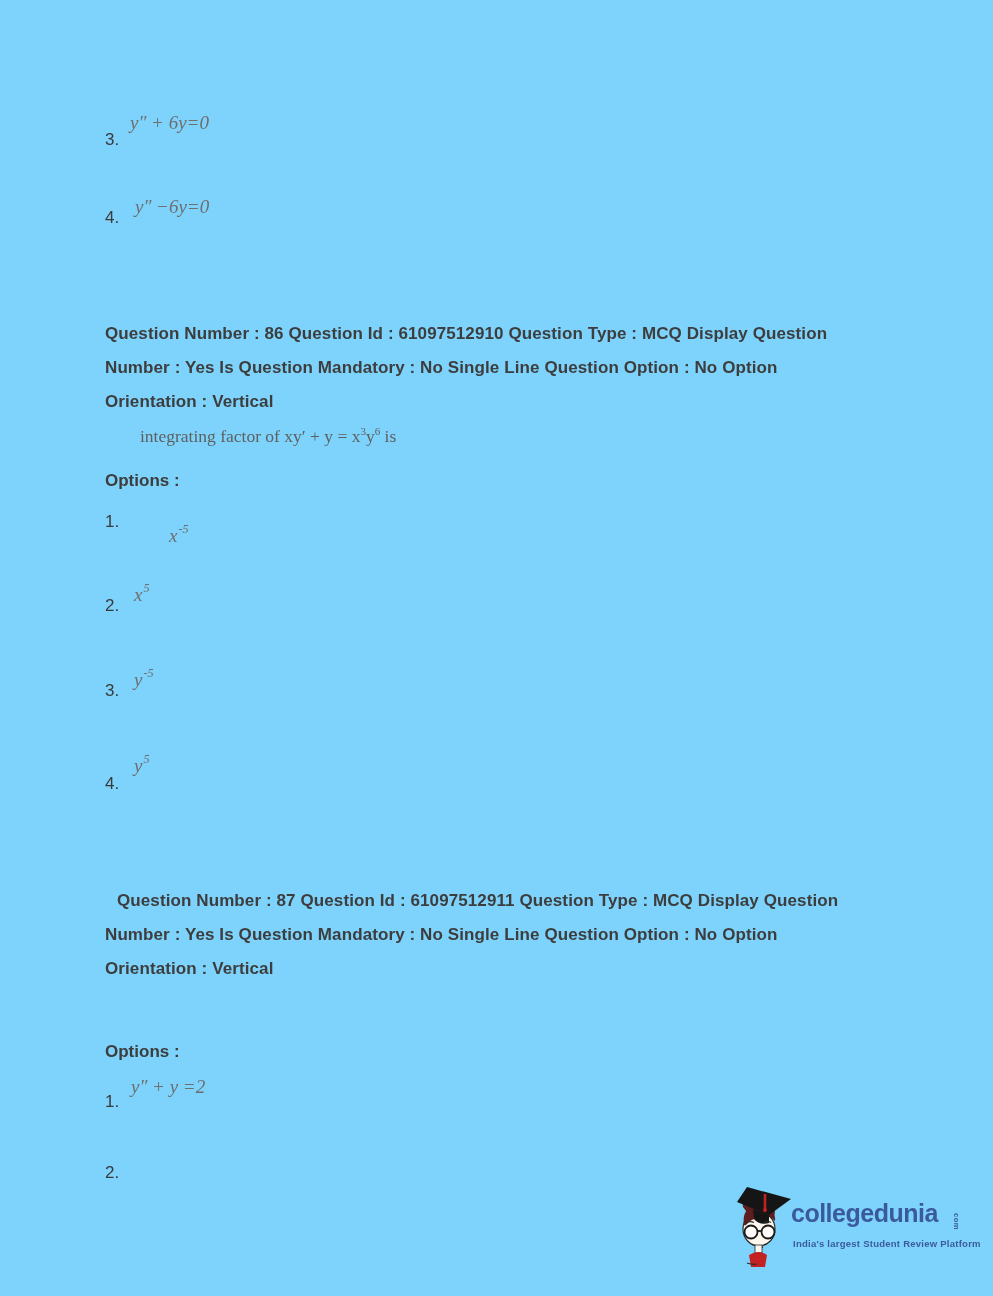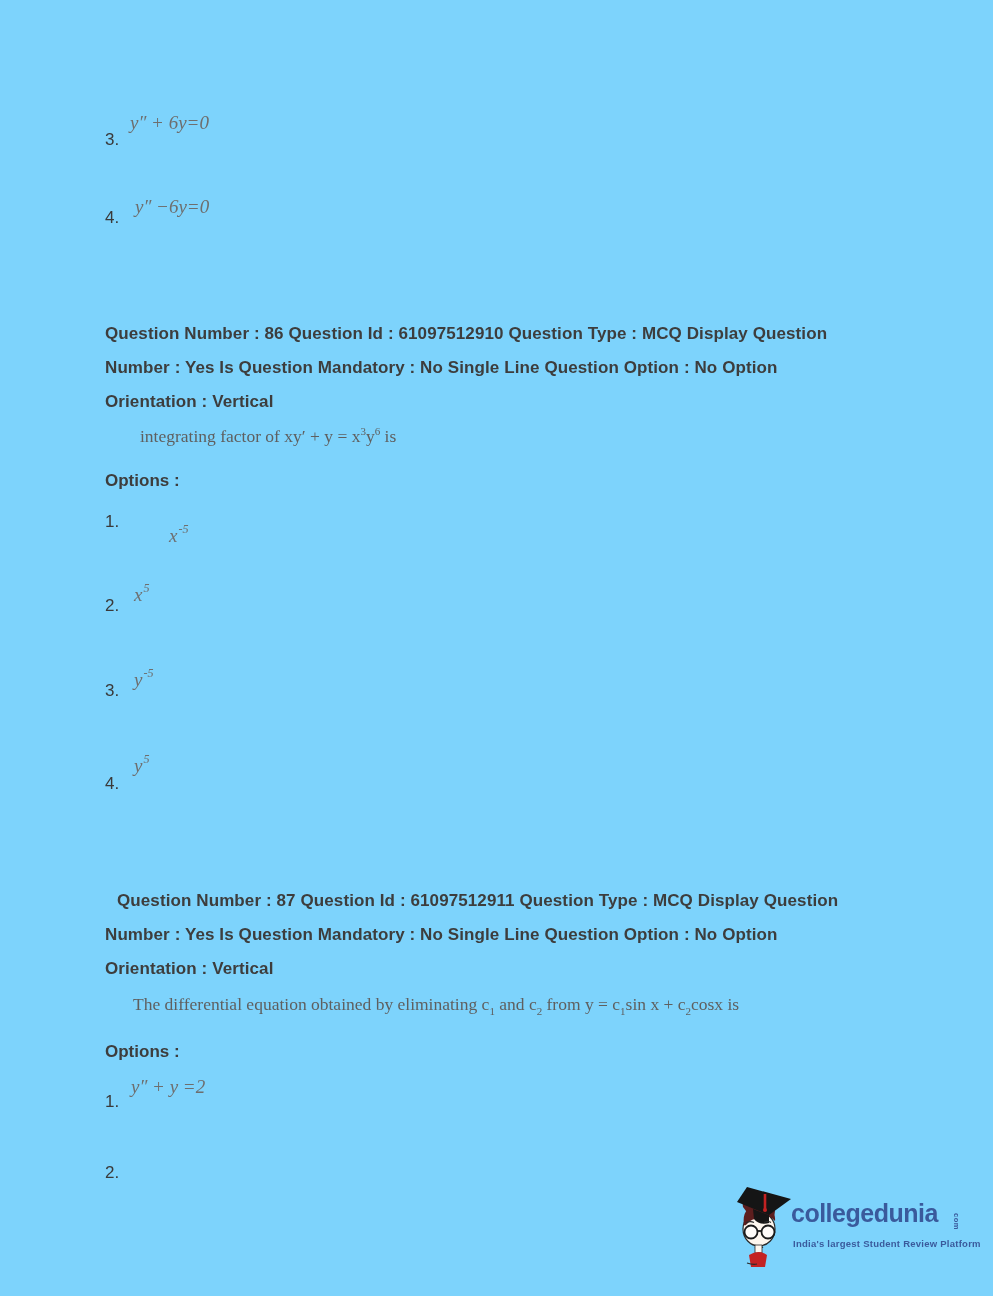--- a/index.html
+++ b/index.html
@@ -154,21 +154,20 @@
   <div class="math" id="q86-opt3-math"><span>y</span><sup>-5</sup></div>
   <div class="opt-num" id="q86-opt3-num">3.</div>
 
   <div class="math" id="q86-opt4-math"><span>y</span><sup>5</sup></div>
   <div class="opt-num" id="q86-opt4-num">4.</div>
 
   <div class="meta-line" id="q87-h1">Question Number : 87 Question Id : 61097512911 Question Type : MCQ Display Question</div>
   <div class="meta-line" id="q87-h2">Number : Yes Is Question Mandatory : No Single Line Question Option : No Option</div>
   <div class="meta-line" id="q87-h3">Orientation : Vertical</div>
 
-  <div class="qtext" id="q87-question"><span>The differential equation obtained by eliminating c</span><sub>1</sub><span> and c</span><sub>2</sub><span> from y = c</span><sub>1</sub><span>sin x + c</span><sub>2</sub><span>cosx is</span></div>
 
   <div class="options-label" id="q87-options-label">Options :</div>
 
   <div class="math" id="q87-opt1-math">y″ + y =2</div>
   <div class="opt-num" id="q87-opt1-num">1.</div>
 
   <div class="opt-num" id="q87-opt2-num">2.</div>
 
   <div class="logo">
     <svg class="logo-mascot" width="60" height="82" viewBox="0 0 60 82">

